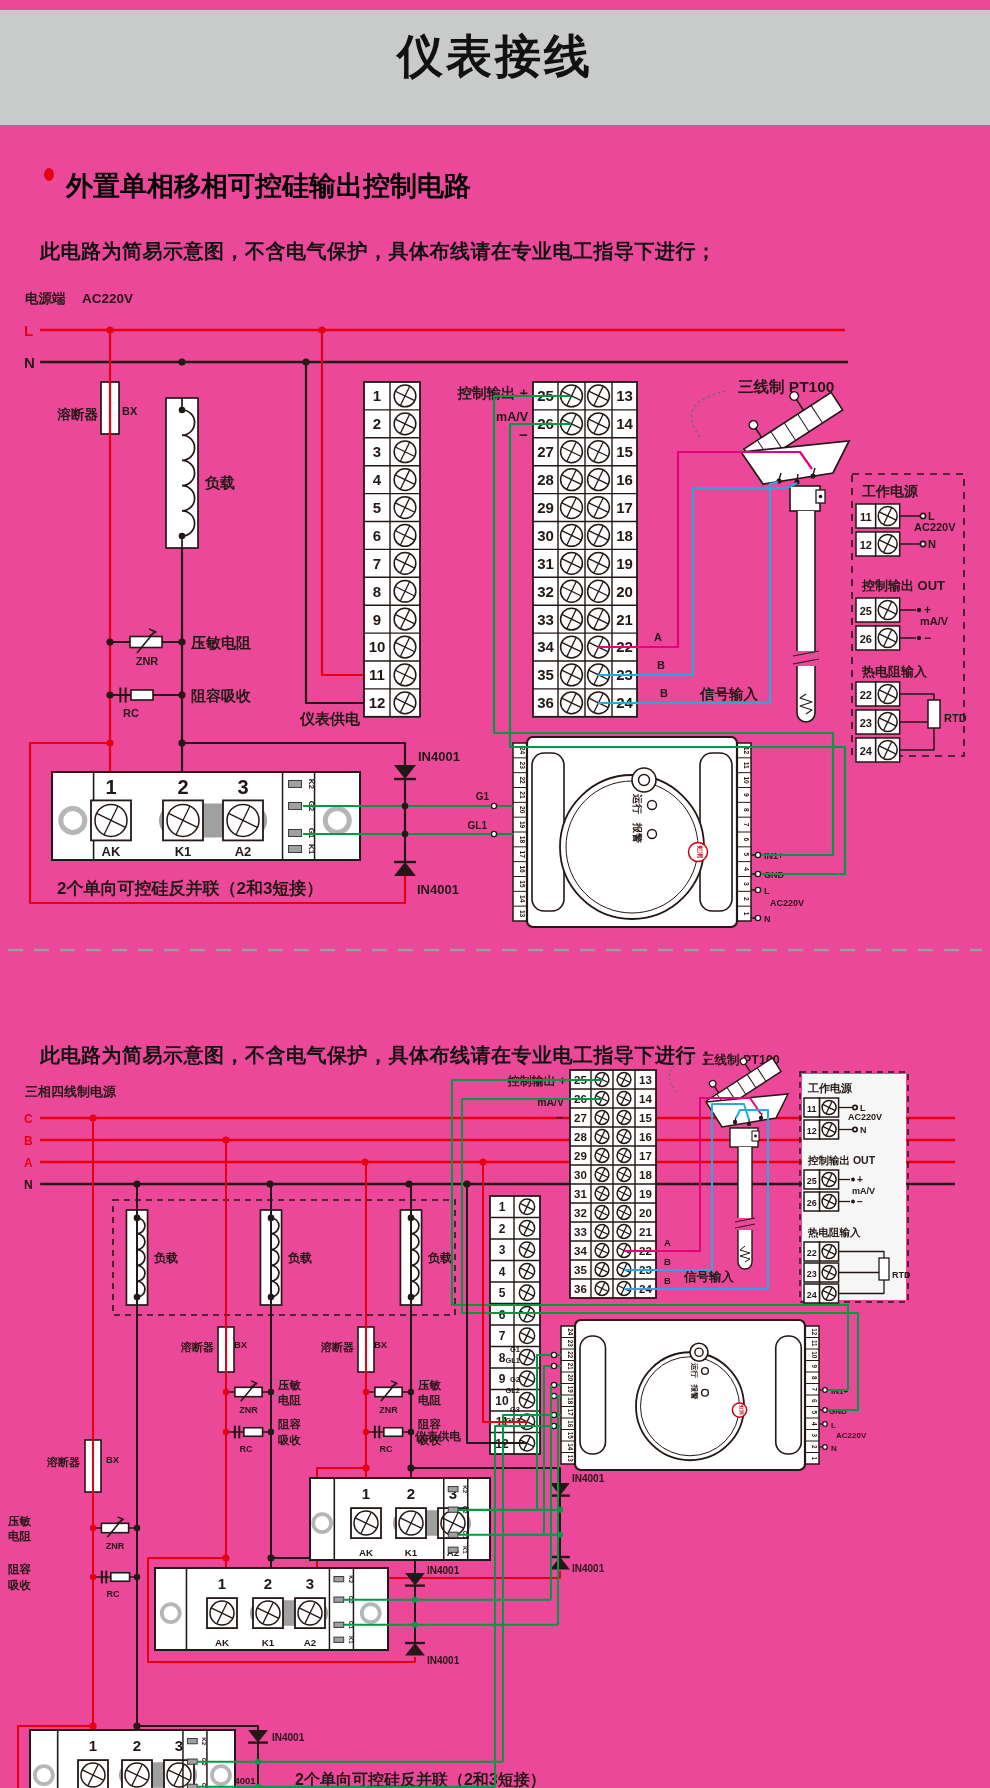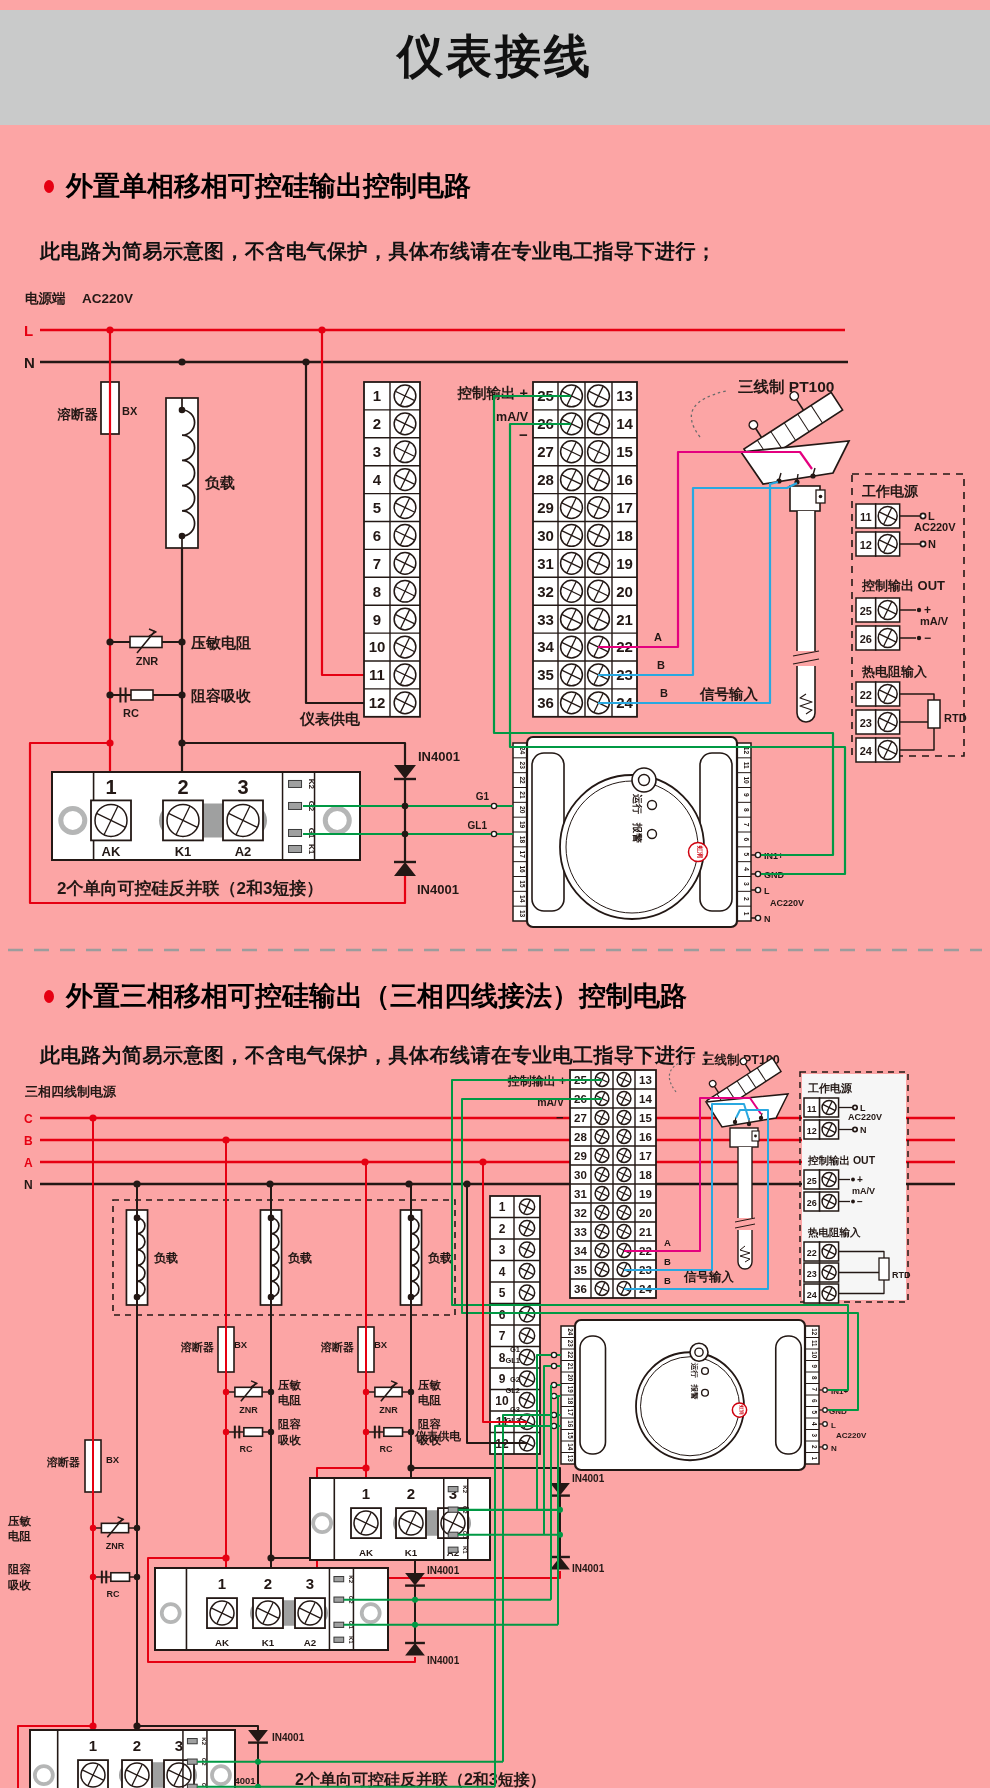--- a/index.html
+++ b/index.html
@@ -1,44 +1,40 @@
 <!DOCTYPE html>
 <html><head>
 <meta charset="utf-8">
 <style>
   html,body{margin:0;padding:0;}
   body{width:990px;height:1788px;background:#f6f6f6;font-family:"Liberation Sans","DejaVu Sans",sans-serif;color:#231815;}
-  #page{position:relative;width:990px;height:1788px;overflow:hidden;background:#fca5a5;}
+  #page{position:relative;width:990px;height:1788px;overflow:hidden;background:#ec4899;}
   #band{position:absolute;left:0;top:10px;width:990px;height:115px;background:#c9caca;text-align:center;}
   #band .t{font-size:46px;font-weight:bold;letter-spacing:3px;margin-top:16px;color:#111;}
   #band .s{font-size:19px;margin-top:-8px;color:#222;}
-  .sec-title{position:absolute;display:flex;align-items:center;gap:12px;font-size:27px;font-weight:bold;color:#000;}
+  .sec-title{position:absolute;display:flex;gap:12px;font-size:27px;font-weight:bold;color:#000;}
   .bullet{width:10px;height:13px;border-radius:50%;background:#e60012;flex:0 0 auto;}
   .warn{position:absolute;font-size:20px;font-weight:bold;color:#111;letter-spacing:0.5px;}
   #diagram{position:absolute;left:0;top:0;}
   svg text{font-family:"Liberation Sans","DejaVu Sans",sans-serif;}
 </style>
 </head>
 <body>
 
 <div id="page">
   <div id="band">
     <div class="t">仪表接线</div>
   </div>
 
   <div class="sec-title" style="left:44px;top:168px;">
     <span class="bullet"></span>
     <span>外置单相移相可控硅输出控制电路</span>
   </div>
   <div class="warn" style="left:40px;top:238px;">此电路为简易示意图，不含电气保护，具体布线请在专业电工指导下进行；</div>
 
-  <div class="sec-title" style="left:44px;top:978px;">
-    <span class="bullet"></span>
-    <span>外置三相移相可控硅输出（三相四线接法）控制电路</span>
-  </div>
   <div class="warn" style="left:40px;top:1042px;">此电路为简易示意图，不含电气保护，具体布线请在专业电工指导下进行；</div>
 
   <svg id="diagram" width="990" height="1788" viewBox="0 0 990 1788">
       <text x="25" y="303" font-size="13.5" font-weight="bold" fill="#231815">电源端</text>
       <text x="82" y="303" font-size="13.5" font-weight="bold" fill="#231815">AC220V</text>
       <text x="24" y="336" font-size="15" font-weight="bold" fill="#e60012">L</text>
       <text x="24" y="368" font-size="15" font-weight="bold" fill="#231815">N</text>
       <line x1="40" y1="330" x2="845" y2="330" stroke="#e60012" stroke-width="2.6"></line>
       <line x1="40" y1="362" x2="848" y2="362" stroke="#231815" stroke-width="2.6"></line>
       <rect x="166" y="398" width="32" height="150" fill="#fff" stroke="#231815" stroke-width="1.7"></rect>

